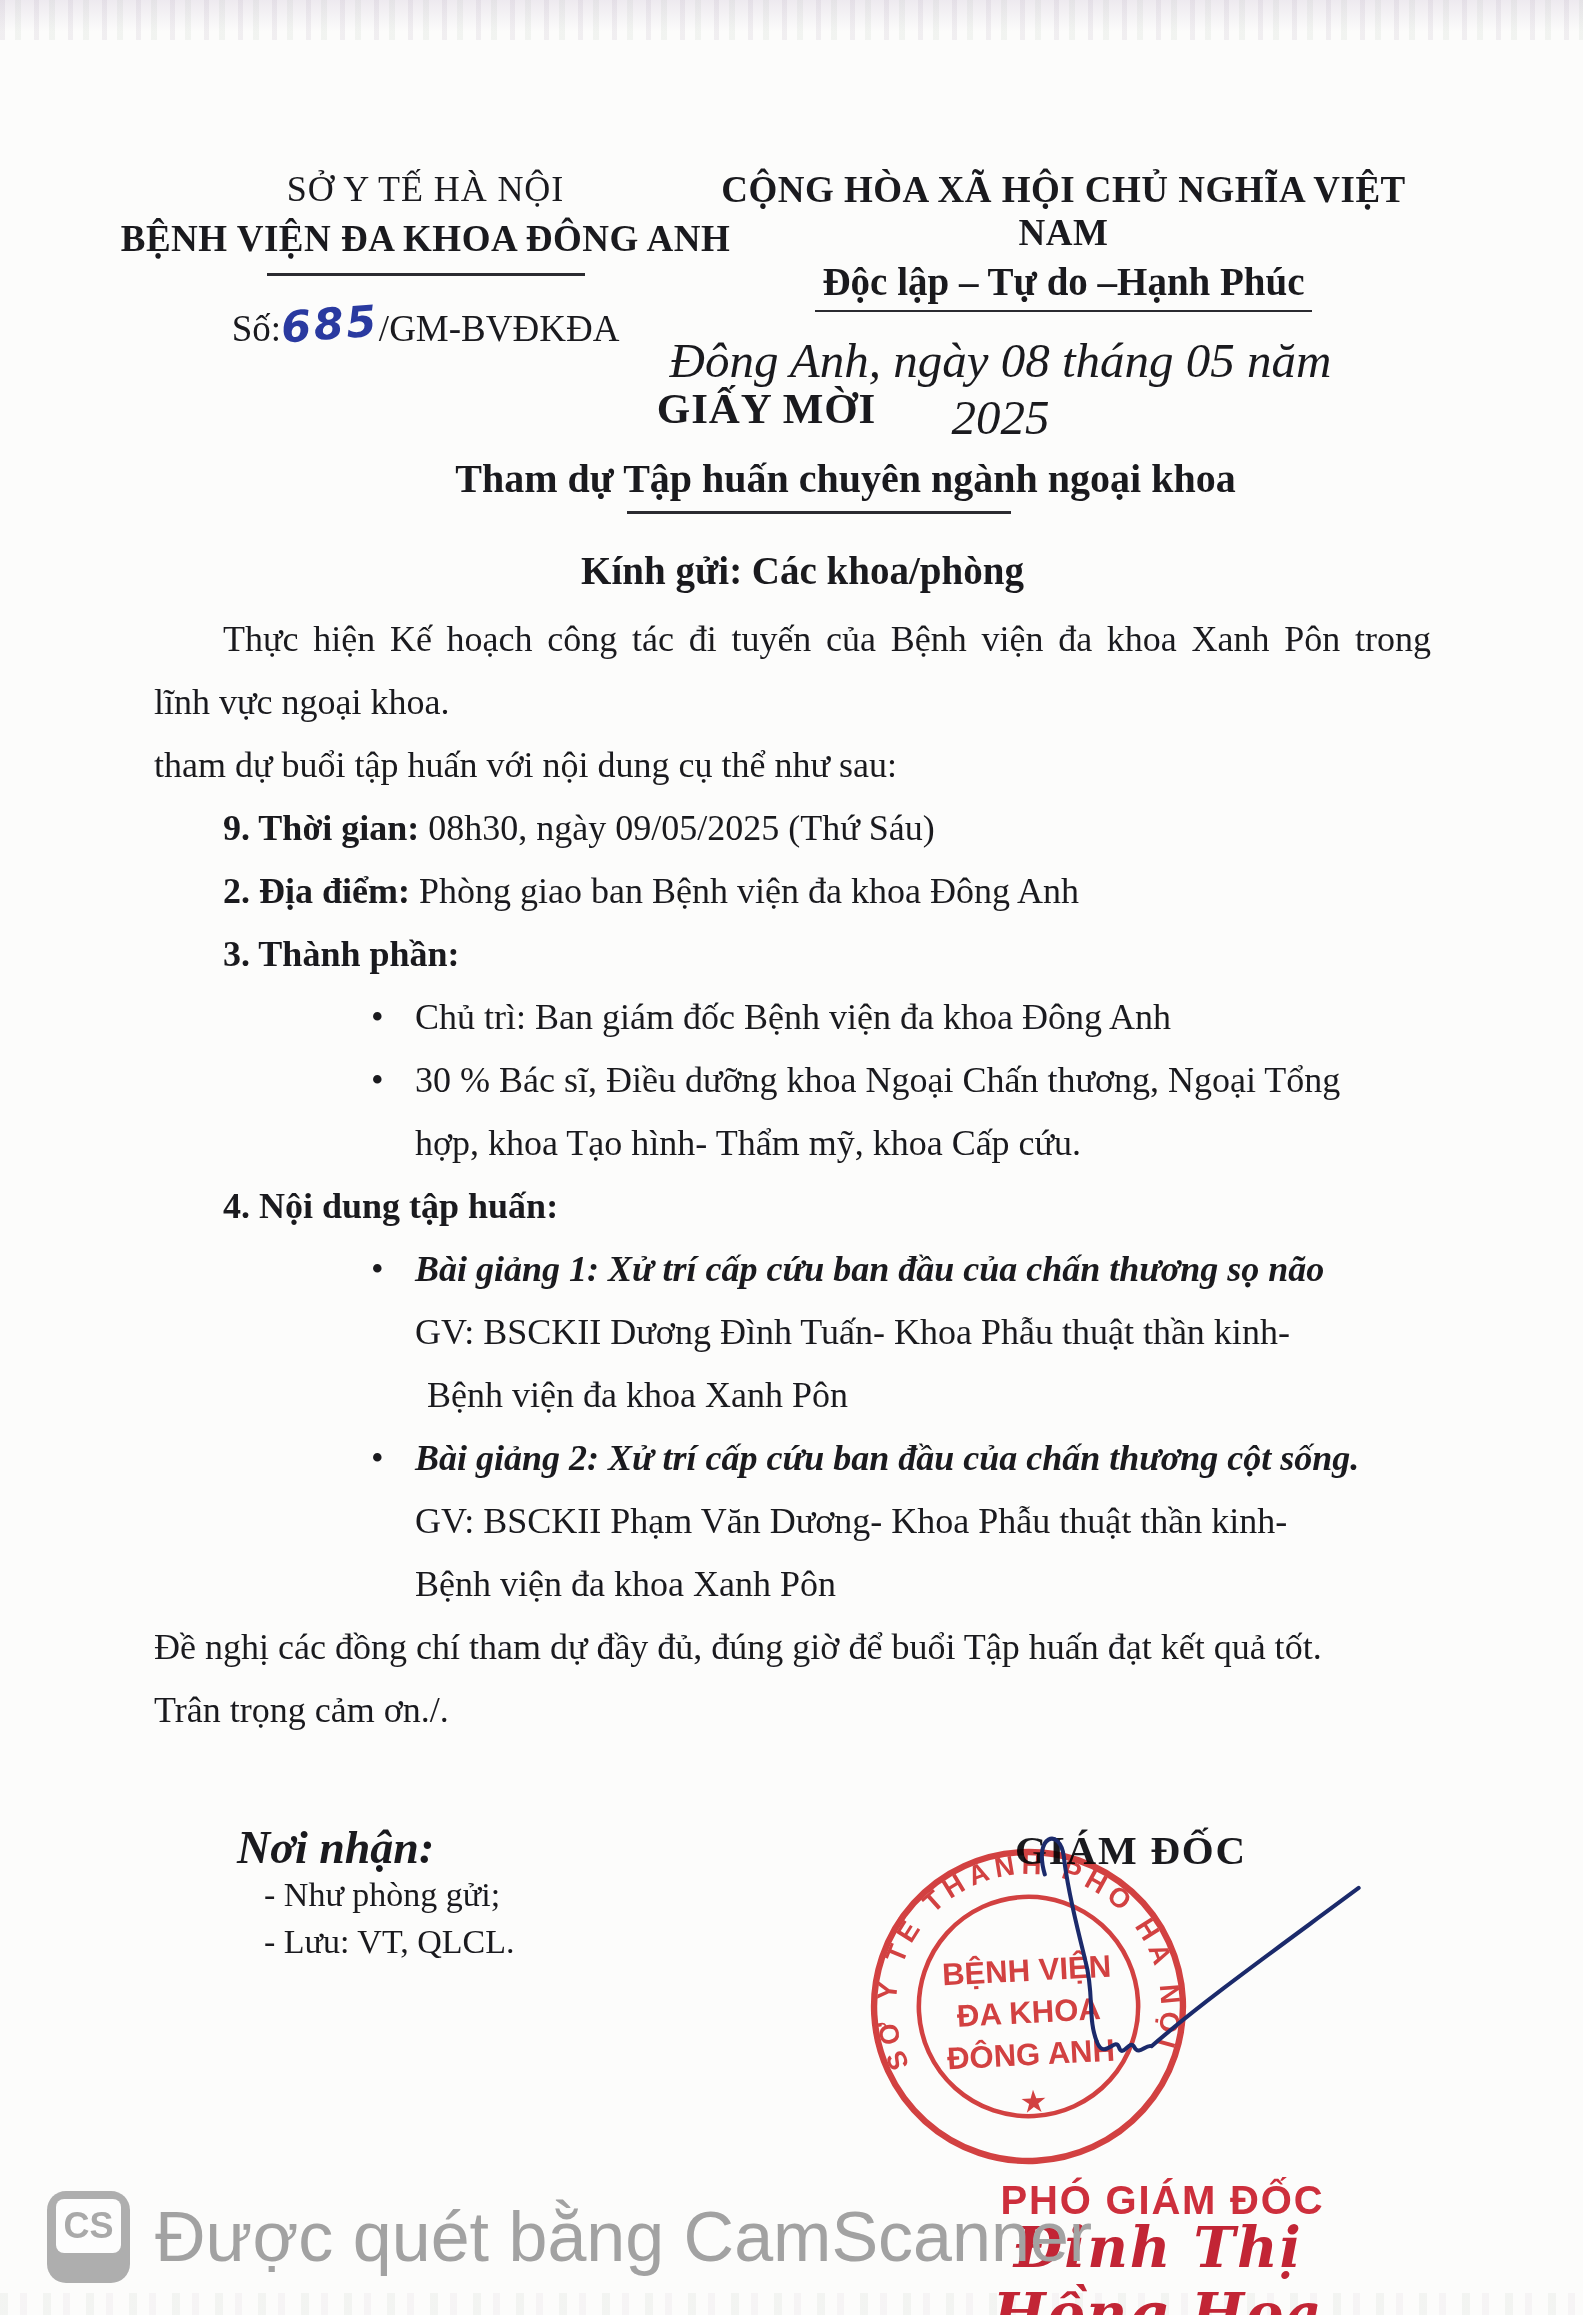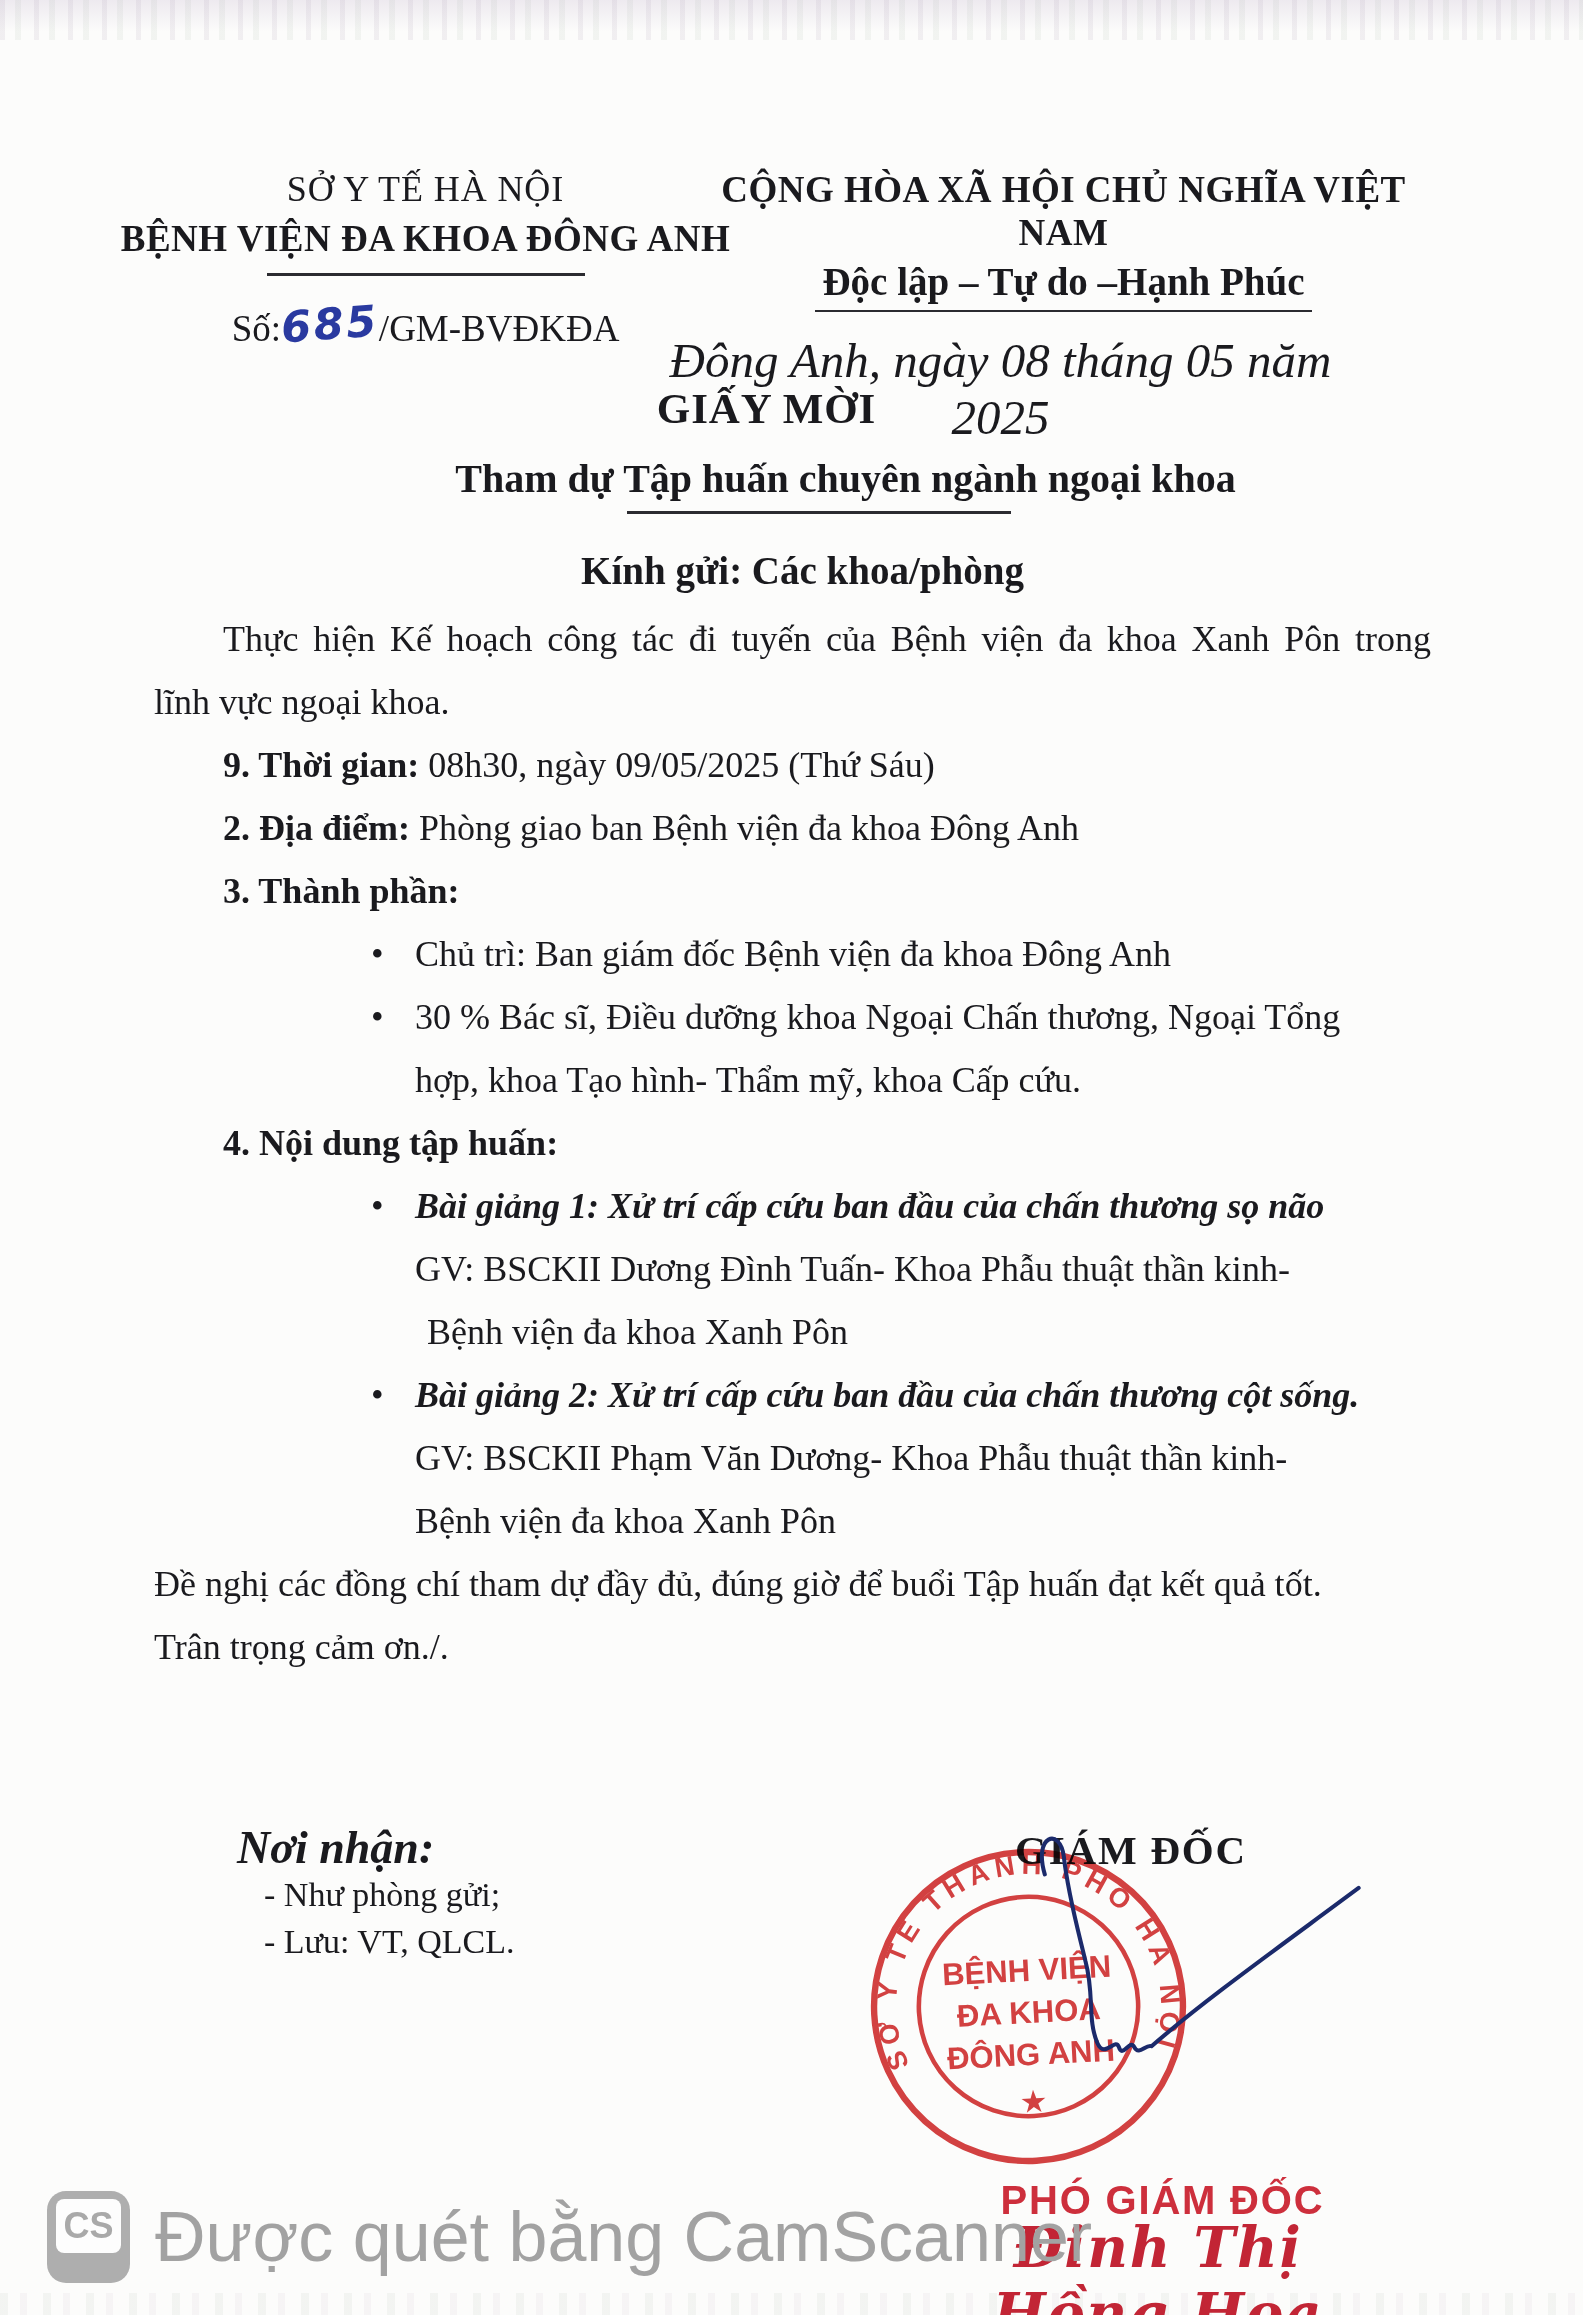--- a/index.html
+++ b/index.html
@@ -108,20 +108,21 @@
 <div class="title-block">
   <div class="title-main">GIẤY MỜI</div>
   <div class="title-sub">Tham dự Tập huấn chuyên ngành ngoại khoa</div>
   <div class="sub-rule"></div>
   <div class="salutation">Kính gửi: Các khoa/phòng</div>
 </div>
 
 <div class="bodytext">
   <div class="line just ind">Thực hiện Kế hoạch công tác đi tuyến của Bệnh viện đa khoa Xanh Pôn trong</div>
   <div class="line">lĩnh vực ngoại khoa.</div>
+  <div class="line">tham dự buổi tập huấn với nội dung cụ thể như sau:</div>
   <div class="line ind"><span class="b">9. Thời gian:</span><span> 08h30, ngày 09/05/2025 (Thứ Sáu)</span></div>
   <div class="line ind"><span class="b">2. Địa điểm:</span><span> Phòng giao ban Bệnh viện đa khoa Đông Anh</span></div>
   <div class="line ind b">3. Thành phần:</div>
   <div class="bullet"><span class="dot">•</span><span>Chủ trì: Ban giám đốc Bệnh viện đa khoa Đông Anh</span></div>
   <div class="bullet"><span class="dot">•</span><span>30 % Bác sĩ, Điều dưỡng khoa Ngoại Chấn thương, Ngoại Tổng</span></div>
   <div class="line cont">hợp, khoa Tạo hình- Thẩm mỹ, khoa Cấp cứu.</div>
   <div class="line ind b">4. Nội dung tập huấn:</div>
   <div class="bullet"><span class="dot">•</span><span class="lect">Bài giảng 1: Xử trí  cấp cứu ban đầu của chấn thương sọ não</span></div>
   <div class="line cont">GV: BSCKII Dương Đình Tuấn- Khoa Phẫu thuật thần kinh-</div>
   <div class="line cont2">Bệnh viện đa khoa Xanh Pôn</div>

